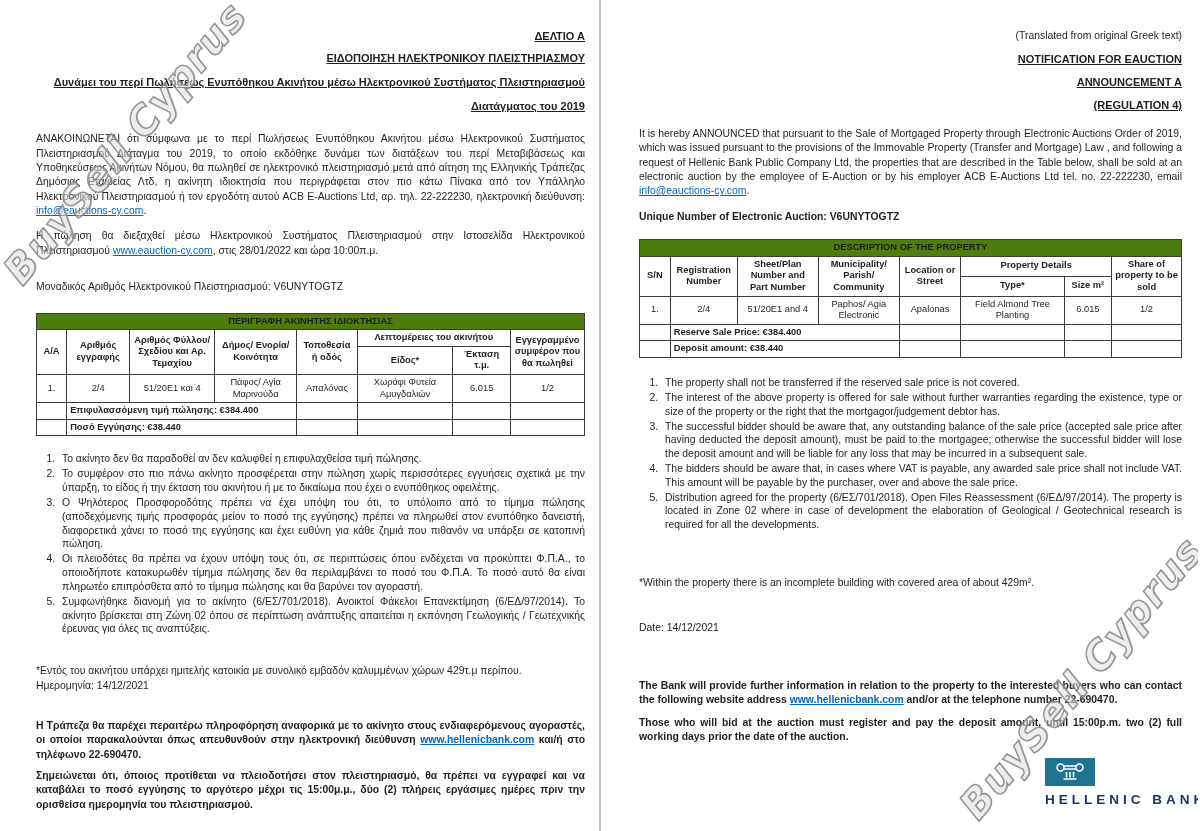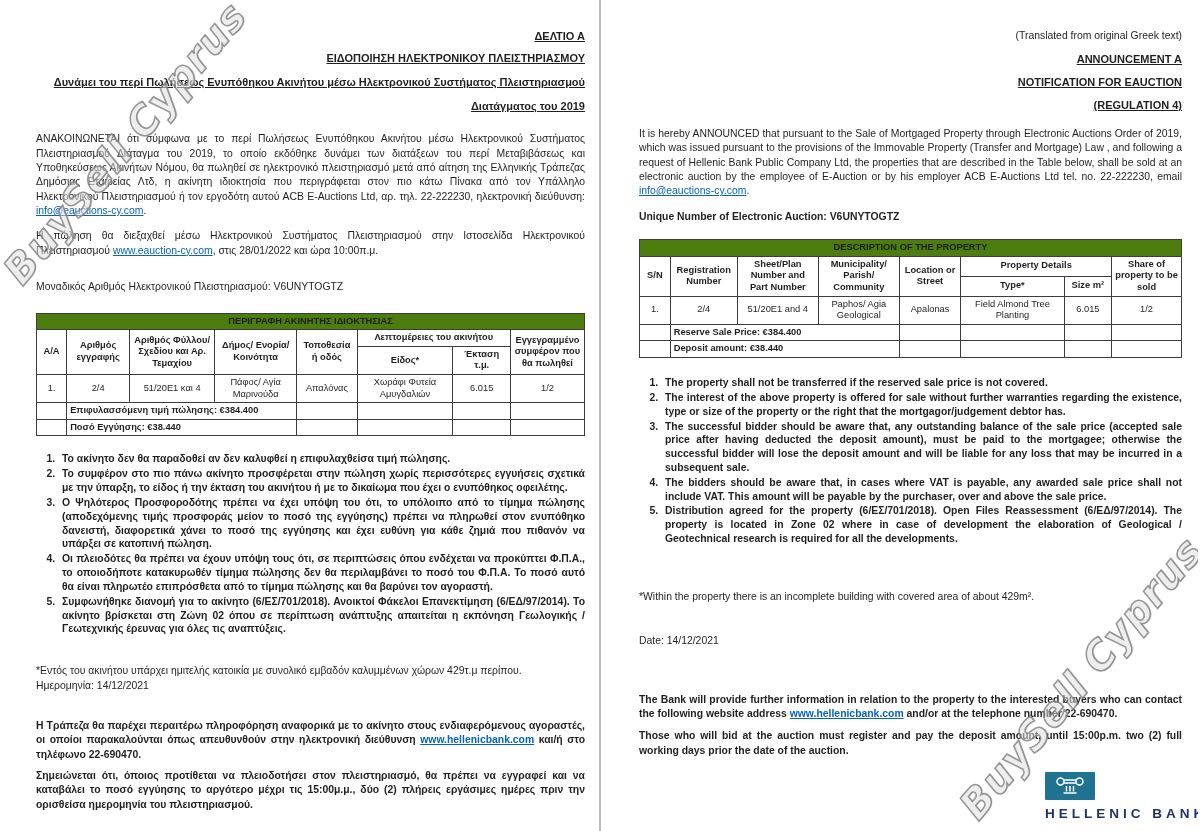--- a/index.html
+++ b/index.html
@@ -16,21 +16,21 @@
   .h1{font-size:11px;font-weight:bold;text-decoration:underline;}
   .subtitle{font-size:11px;font-weight:bold;text-decoration:underline;line-height:2.15;}
   a.doclink{color:#0563c1;text-decoration:underline;cursor:pointer;}
   
   table.prop{border-collapse:collapse;width:100%;font-size:9.3px;line-height:1.25;table-layout:fixed;}
   table.prop td,table.prop th{border:1px solid #3c3c3c;padding:2px 3px;text-align:center;vertical-align:middle;}
   table.prop th{font-weight:bold;}
   .tbl-title{background:#4d7c0f;font-weight:bold;}
   .cell-left{text-align:left !important;font-weight:bold;}
   
-  ol.notes{margin:0;padding:0 0 0 22px;font-size:10.4px;line-height:1.33;text-align:justify;font-weight:bold;}
+  ol.notes{margin:0;padding:0 0 0 22px;font-size:10.4px;line-height:1.33;text-align:justify;}
   ol.notes li{margin:0 0 1px 0;padding-left:4px;}
   
   .wm{position:absolute;width:360px;text-align:center;
       font-family:"DejaVu Sans",sans-serif;font-weight:bold;font-style:italic;
       font-size:40px;letter-spacing:1px;color:rgba(255,255,255,0.30);
       -webkit-text-stroke:1.6px rgba(125,125,125,0.8);
       text-shadow:1px 1px 0 rgba(180,180,180,0.35);
       pointer-events:none;z-index:6;white-space:nowrap;}
   .wm-left{left:-55px;top:120px;transform:rotate(-50deg);}
   .wm-right{left:300px;top:655px;transform:rotate(-50deg);}
@@ -132,22 +132,22 @@
 
     <p class="body-txt b" style="margin-top:7px;">Σημειώνεται ότι, όποιος προτίθεται να πλειοδοτήσει στον πλειστηριασμό, θα πρέπει να εγγραφεί και να καταβάλει το ποσό εγγύησης το αργότερο μέχρι τις 15:00μ.μ., δύο (2) πλήρεις εργάσιμες ημέρες πριν την ορισθείσα ημερομηνία του πλειστηριασμού.</p>
 
   </div>
 
   <div class="page page-right">
 
     <div class="wm wm-right">BuySell Cyprus</div>
 
     <p class="center" style="font-size:10.4px;margin-bottom:12px;">(Translated from original Greek text)</p>
+    <p class="center h1" style="margin-bottom:11px;">NOTIFICATION FOR EAUCTION</p>
     <p class="center h1" style="margin-bottom:11px;">ANNOUNCEMENT A</p>
-    <p class="center h1" style="margin-bottom:11px;">NOTIFICATION FOR EAUCTION</p>
     <p class="center h1" style="margin-bottom:16px;">(REGULATION 4)</p>
 
     <p class="body-txt" style="margin-bottom:11px;"><span>It is hereby ANNOUNCED that pursuant to the Sale of Mortgaged Property through Electronic Auctions Order of 2019, which was issued pursuant to the provisions of the  Immovable Property (Transfer and Mortgage) Law , and  following a request of Hellenic Bank Public Company Ltd, the properties that are described in the Table below, shall be sold at an electronic auction by the employee of E-Auction or by his employer ACB E-Auctions Ltd tel. no. 22-222230, email </span><a class="doclink">info@eauctions-cy.com</a><span>.</span></p>
 
 
     <p class="body-txt b" style="margin-bottom:15px;">Unique Number of Electronic Auction: V6UNYTOGTZ</p>
 
     <table class="prop">
       <colgroup>
         <col style="width:5.5%">
@@ -173,21 +173,21 @@
         <th rowspan="2">Share of property to be sold</th>
       </tr>
       <tr>
         <th>Type*</th>
         <th>Size m²</th>
       </tr>
       <tr>
         <td>1.</td>
         <td>2/4</td>
         <td>51/20E1 and 4</td>
-        <td>Paphos/ Agia Geological</td>
+        <td>Paphos/ Agia Electronic</td>
         <td>Apalonas</td>
         <td>Field Almond Tree Planting</td>
         <td>6.015</td>
         <td>1/2</td>
       </tr>
       <tr>
         <td></td>
         <td colspan="3" class="cell-left">Reserve Sale Price: €384.400</td>
         <td></td>
             <td></td>

